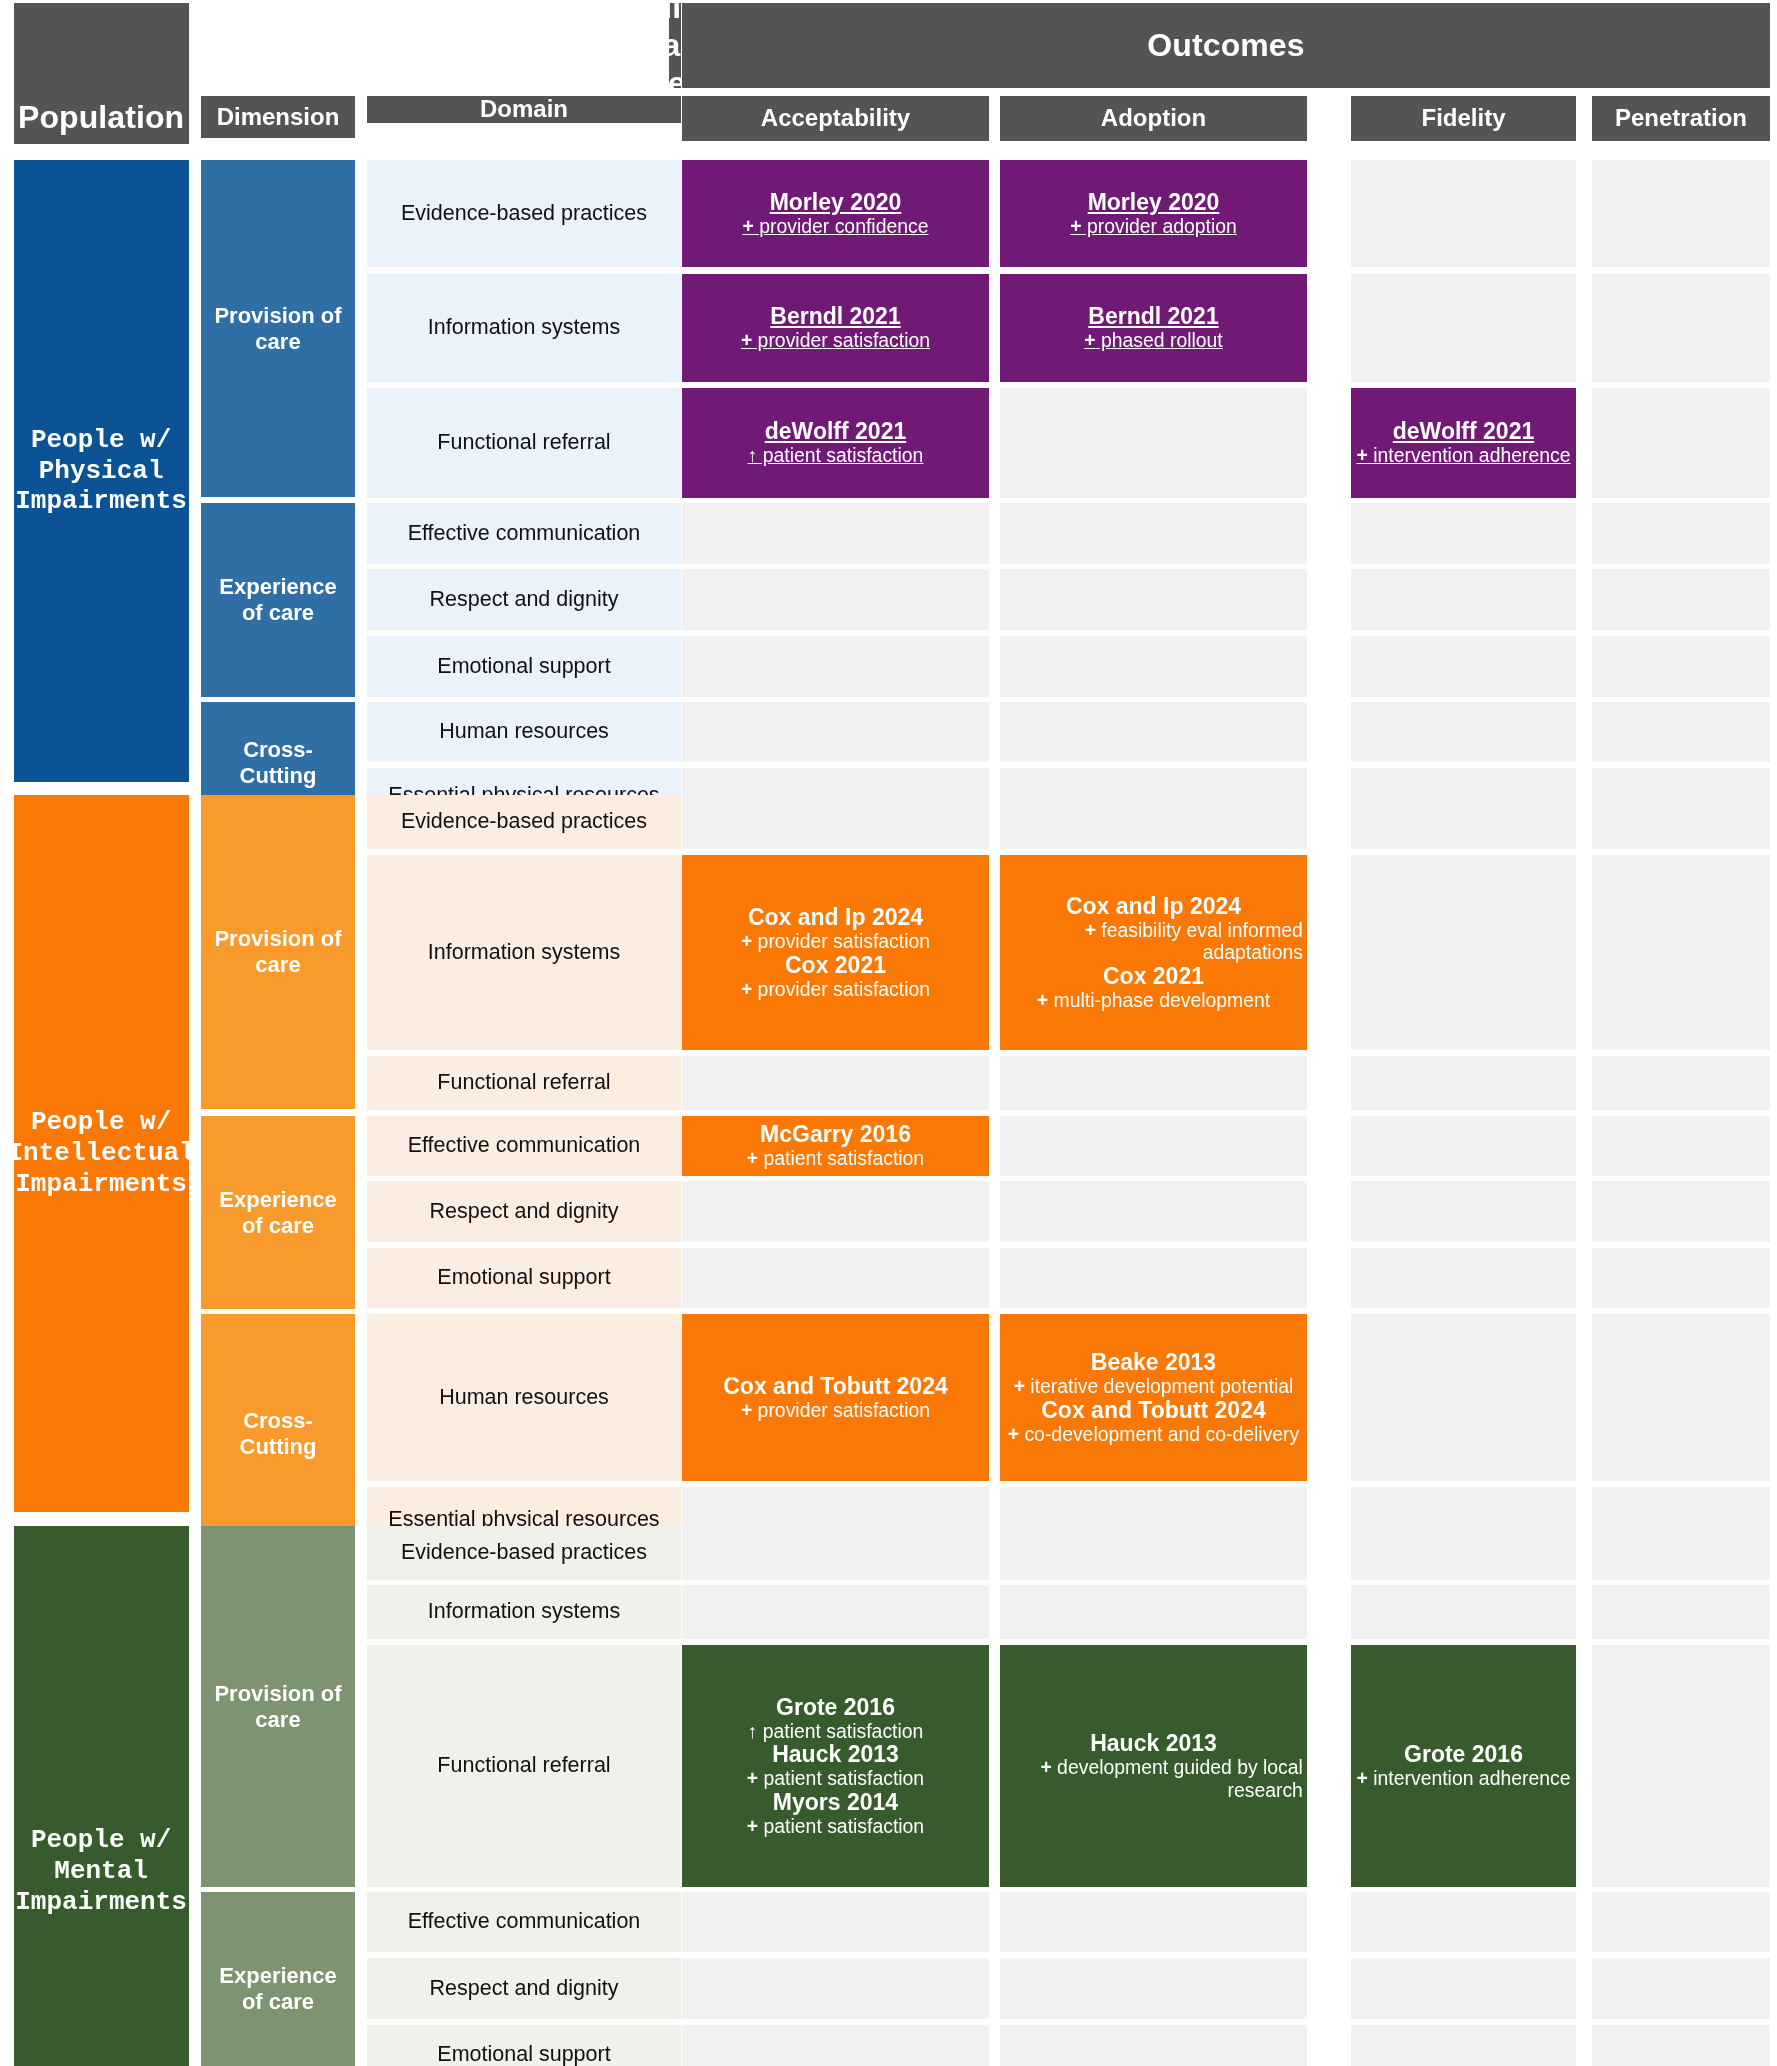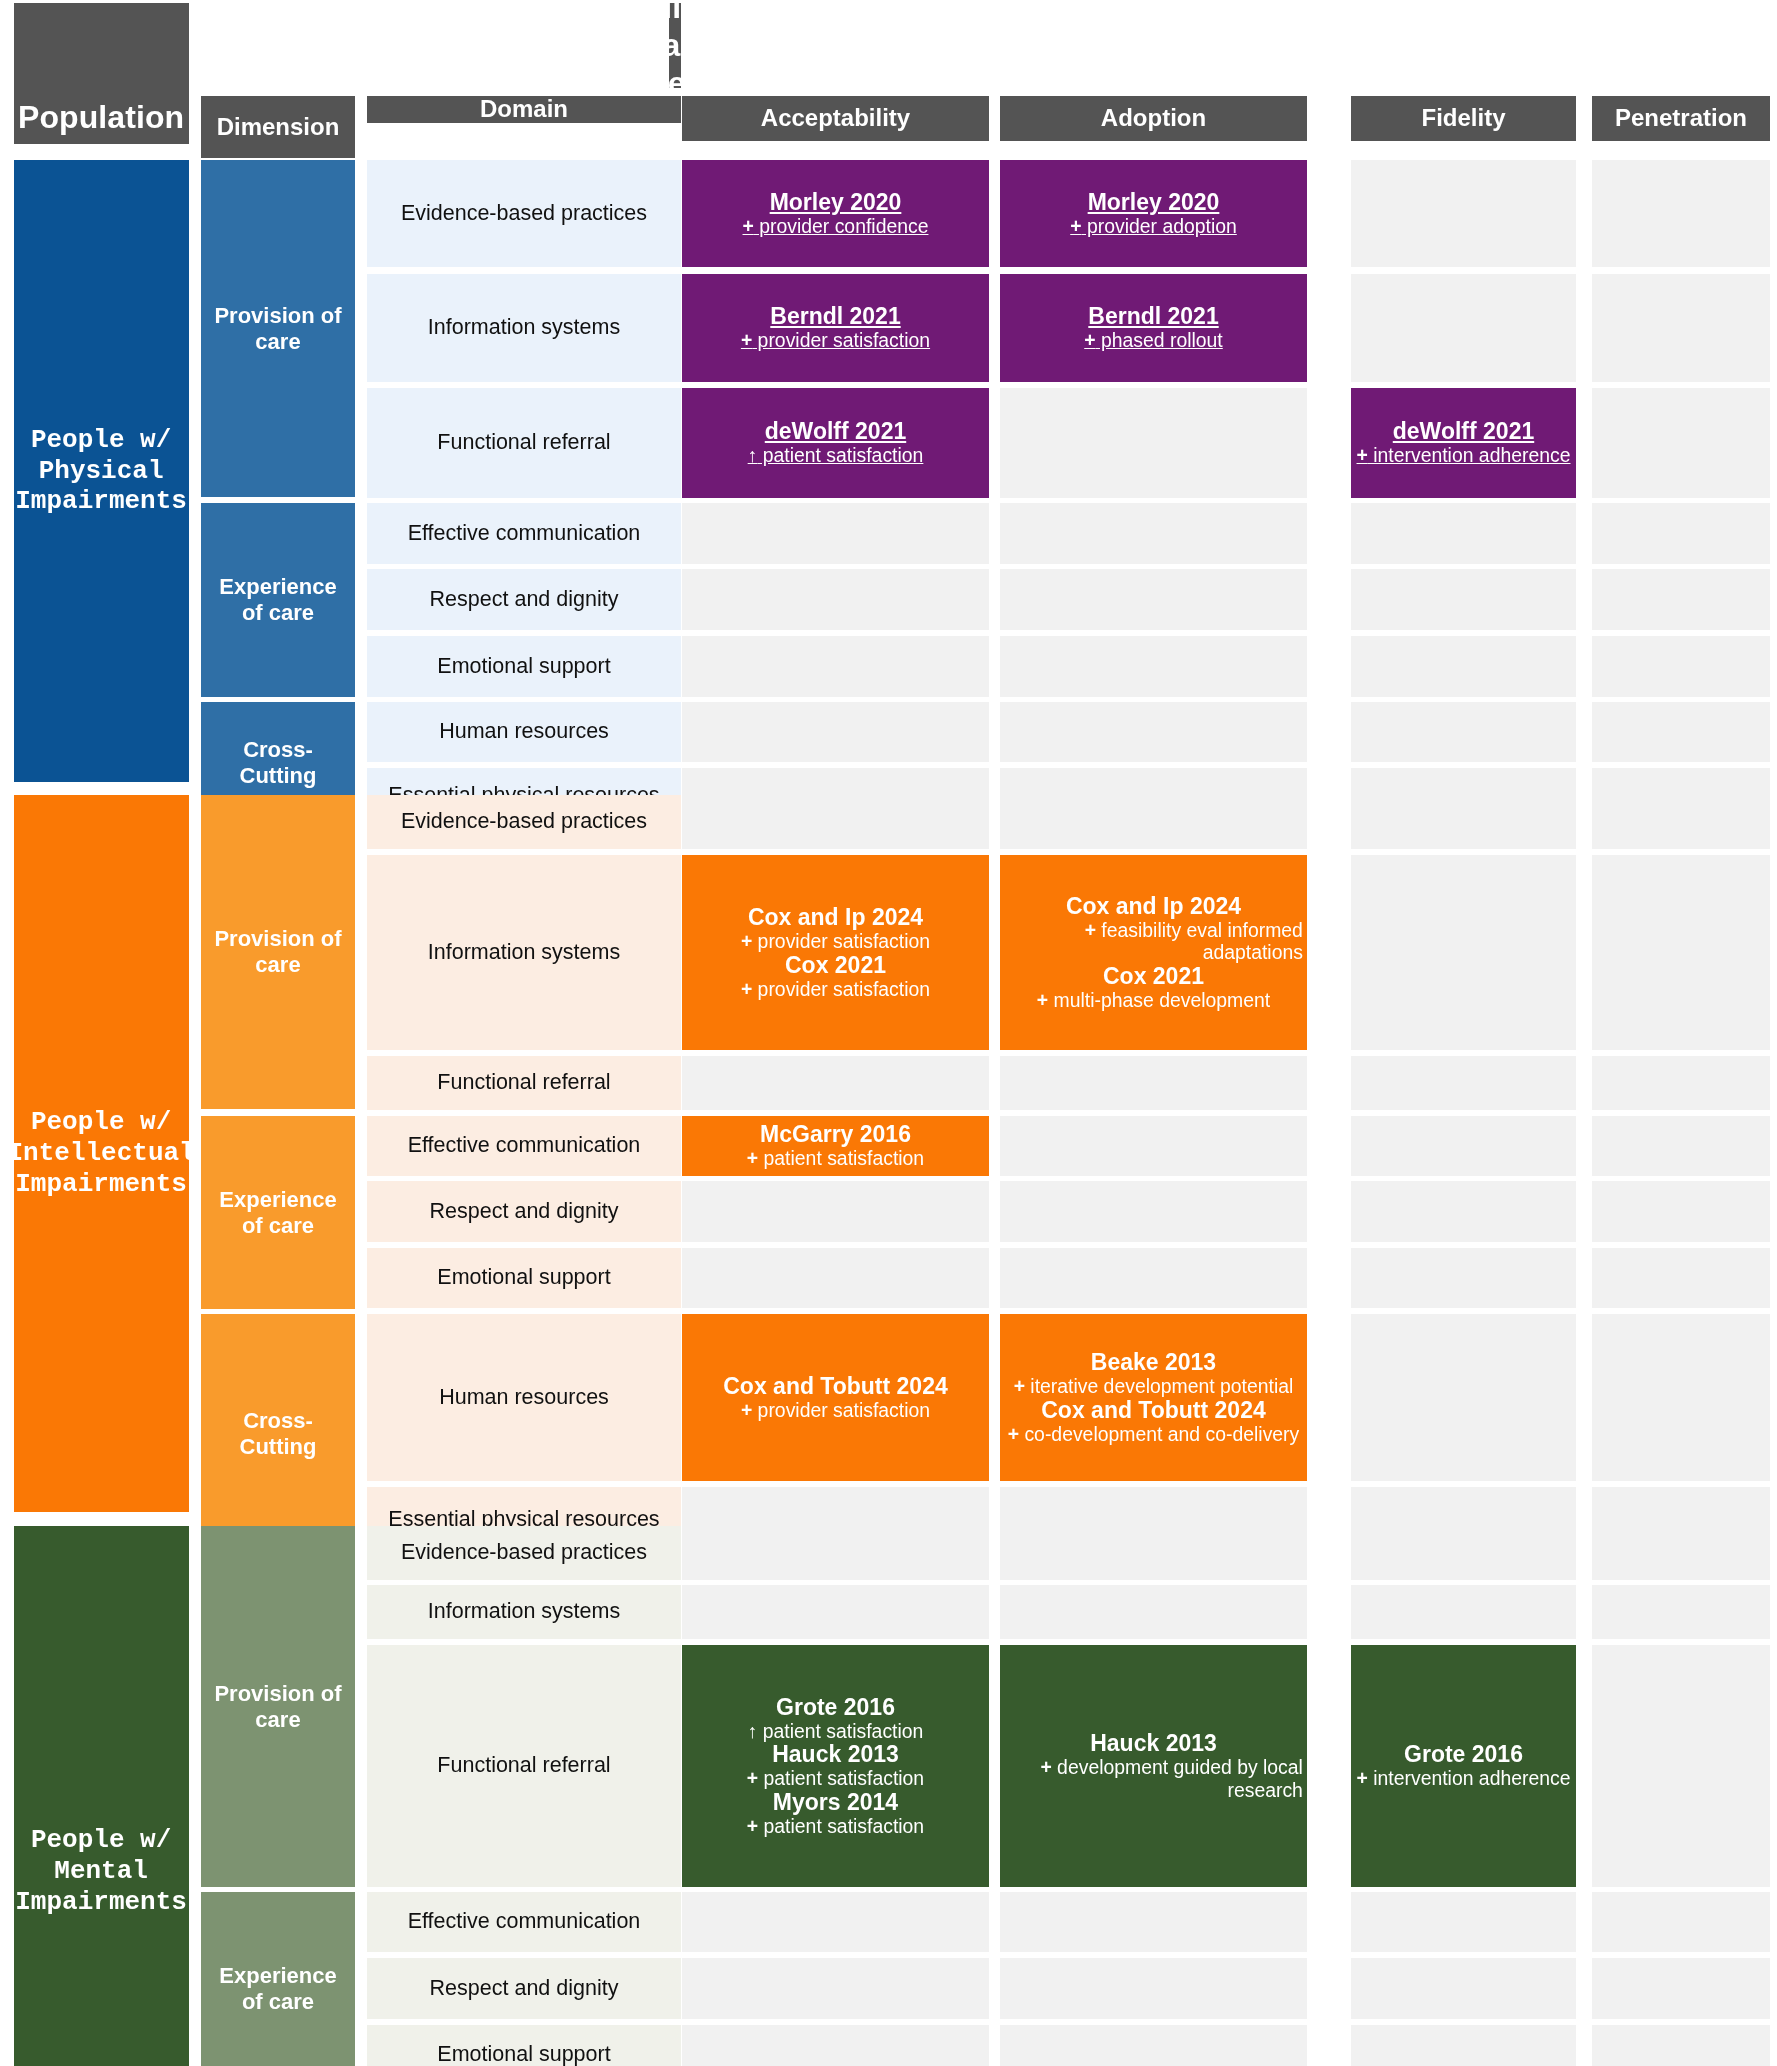--- a/index.html
+++ b/index.html
@@ -89,21 +89,24 @@
 </head>
 <body>
 
 <div id="sheet">
     <div class="cell hdr hdr-top" style="left: 13.6px; top: 3.3px; width: 175px; height: 141px; align-items: flex-end; padding-bottom: 7.4px;">
       <div>Population</div>
     </div>
     <div class="cell hdr hdr-top" style="left: 669px; top: 3.3px; width: 12px; height: 85px;">
       <div>Quality of Care Framework</div>
     </div>
-    <div class="cell hdr hdr-sub" style="left: 201px; top: 96px; width: 154px; height: 62px;">
+    <div class="cell hdr hdr-top" style="left: 682px; top: 3.3px; width: 1088px; height: 85px;">
+      <div>Outcomes</div>
+    </div>
+    <div class="cell hdr hdr-sub" style="left: 201px; top: 96px; width: 154px; height: 42px;">
       <div>Dimension</div>
     </div>
     <div class="cell hdr hdr-sub" style="left: 367px; top: 96px; width: 314px; height: 27px;">
       <div>Domain</div>
     </div>
     <div class="cell hdr hdr-sub" style="left: 682px; top: 96px; width: 307px; height: 45px;">
       <div>Acceptability</div>
     </div>
     <div class="cell hdr hdr-sub" style="left: 1000px; top: 96px; width: 307px; height: 45px;">
       <div>Adoption</div>

